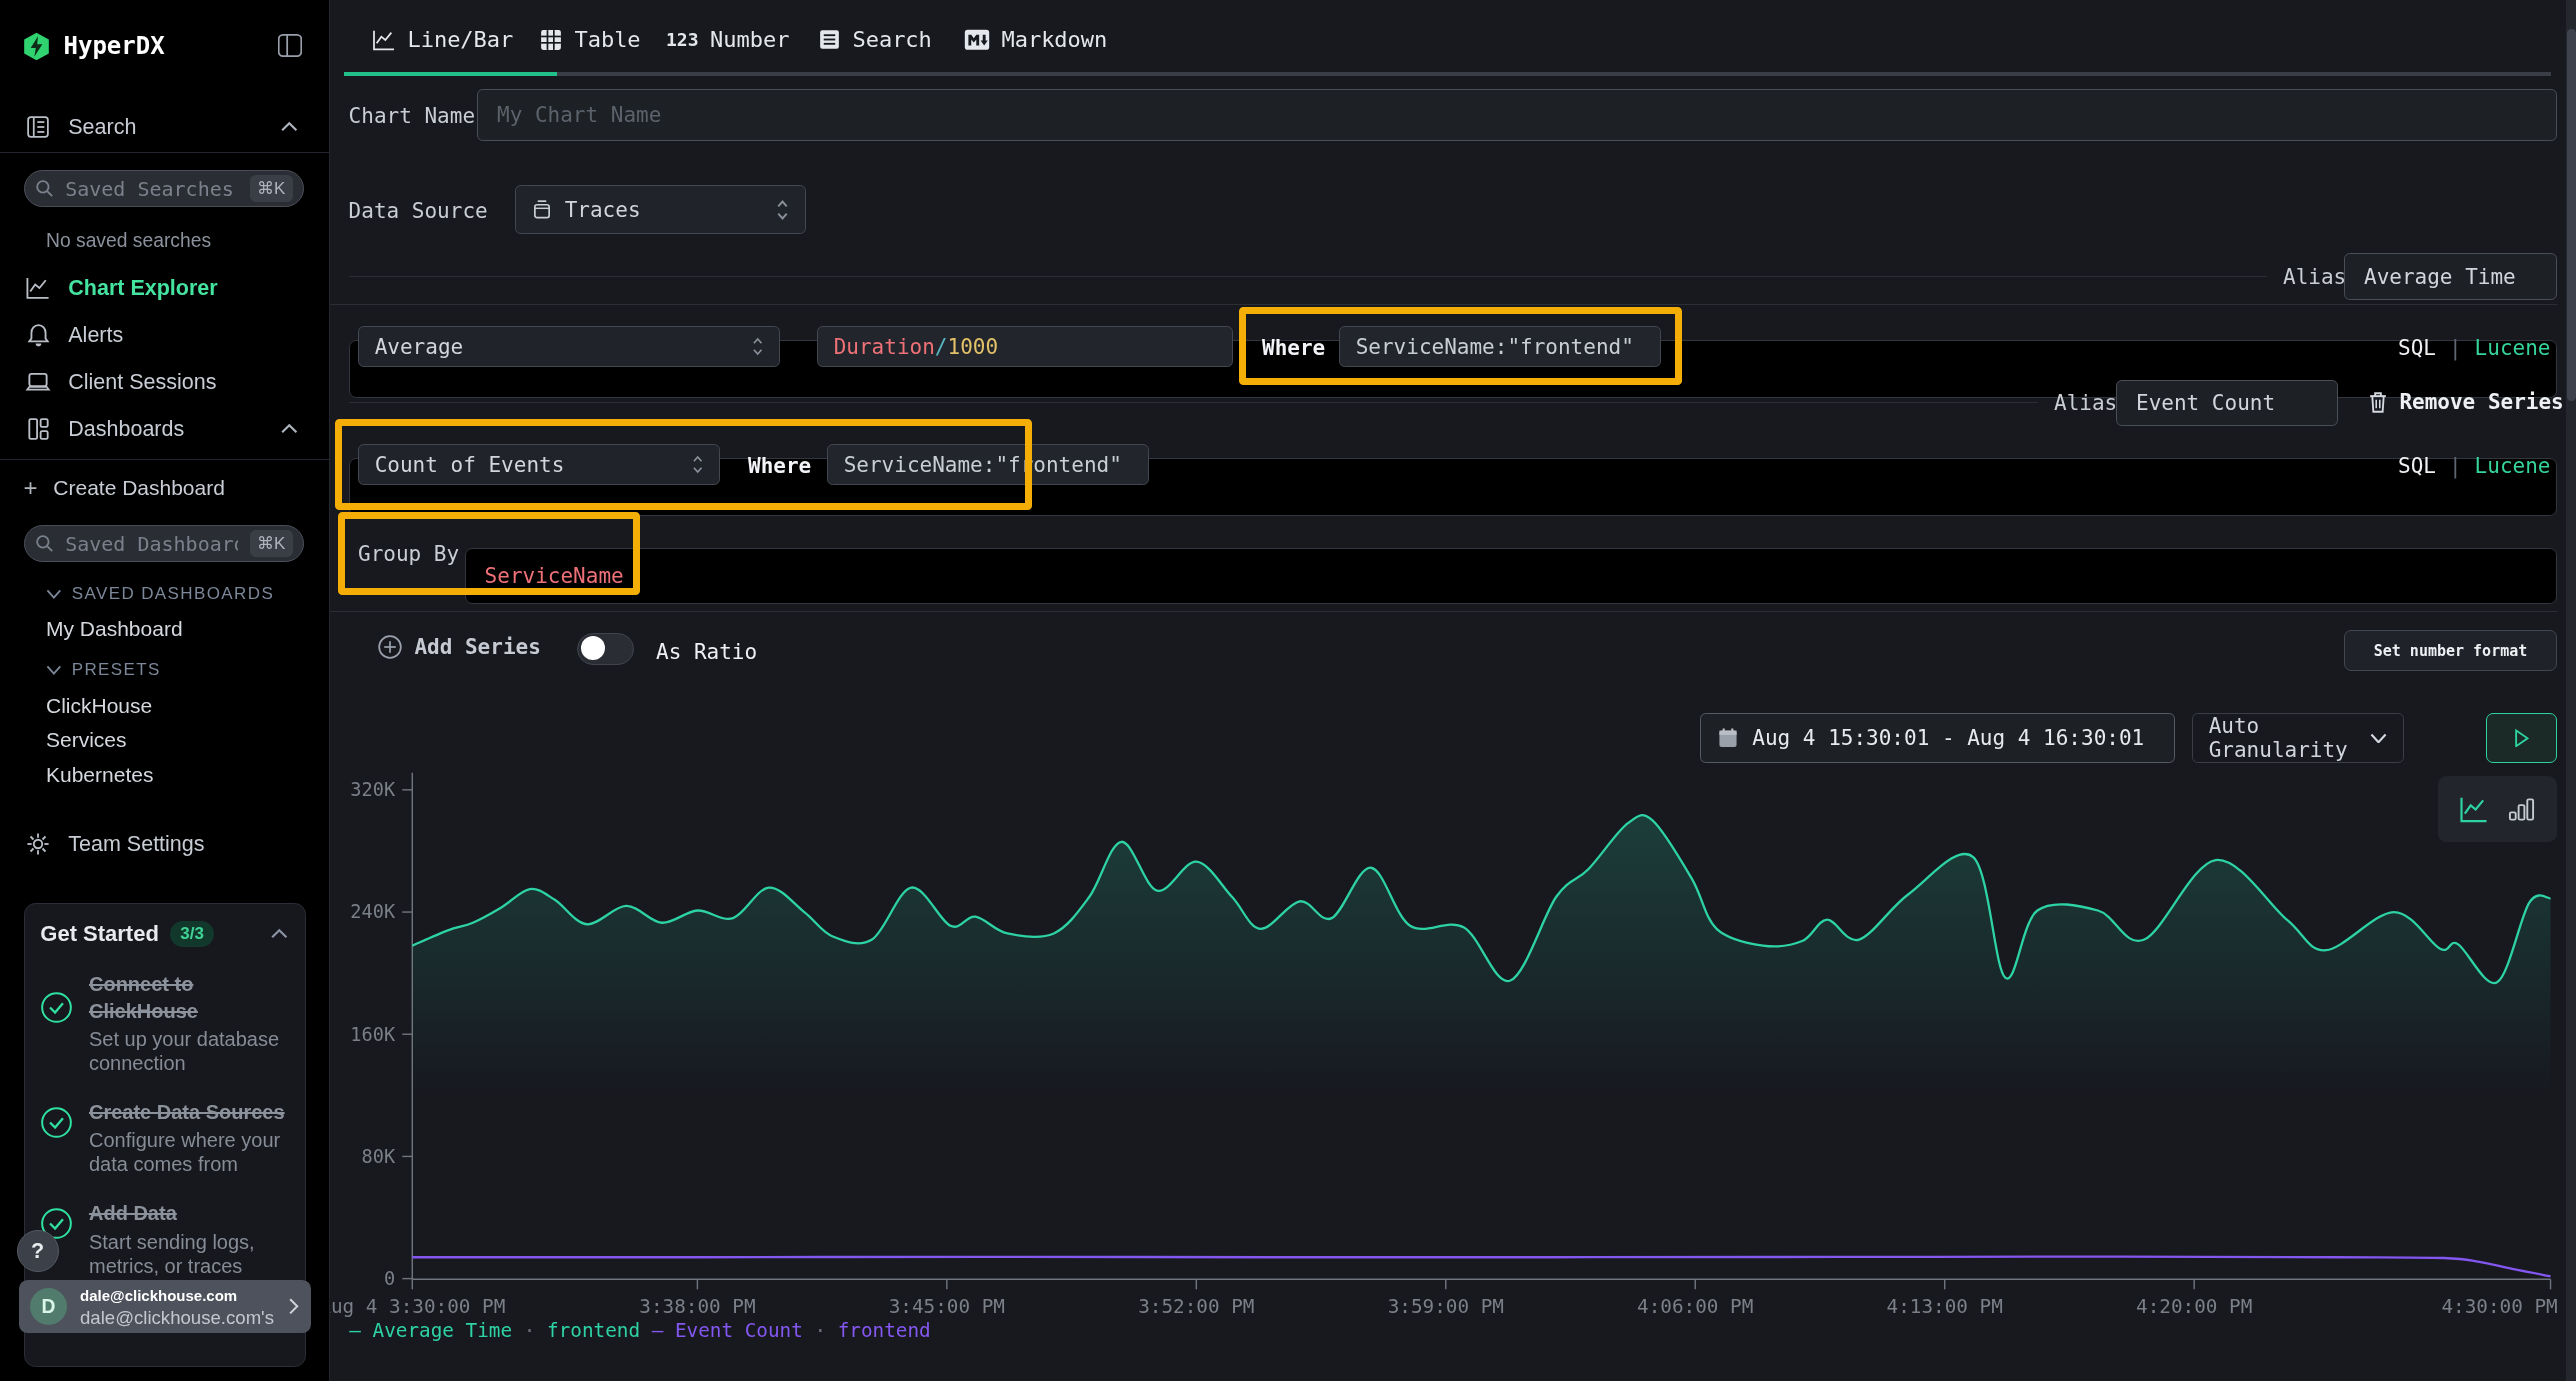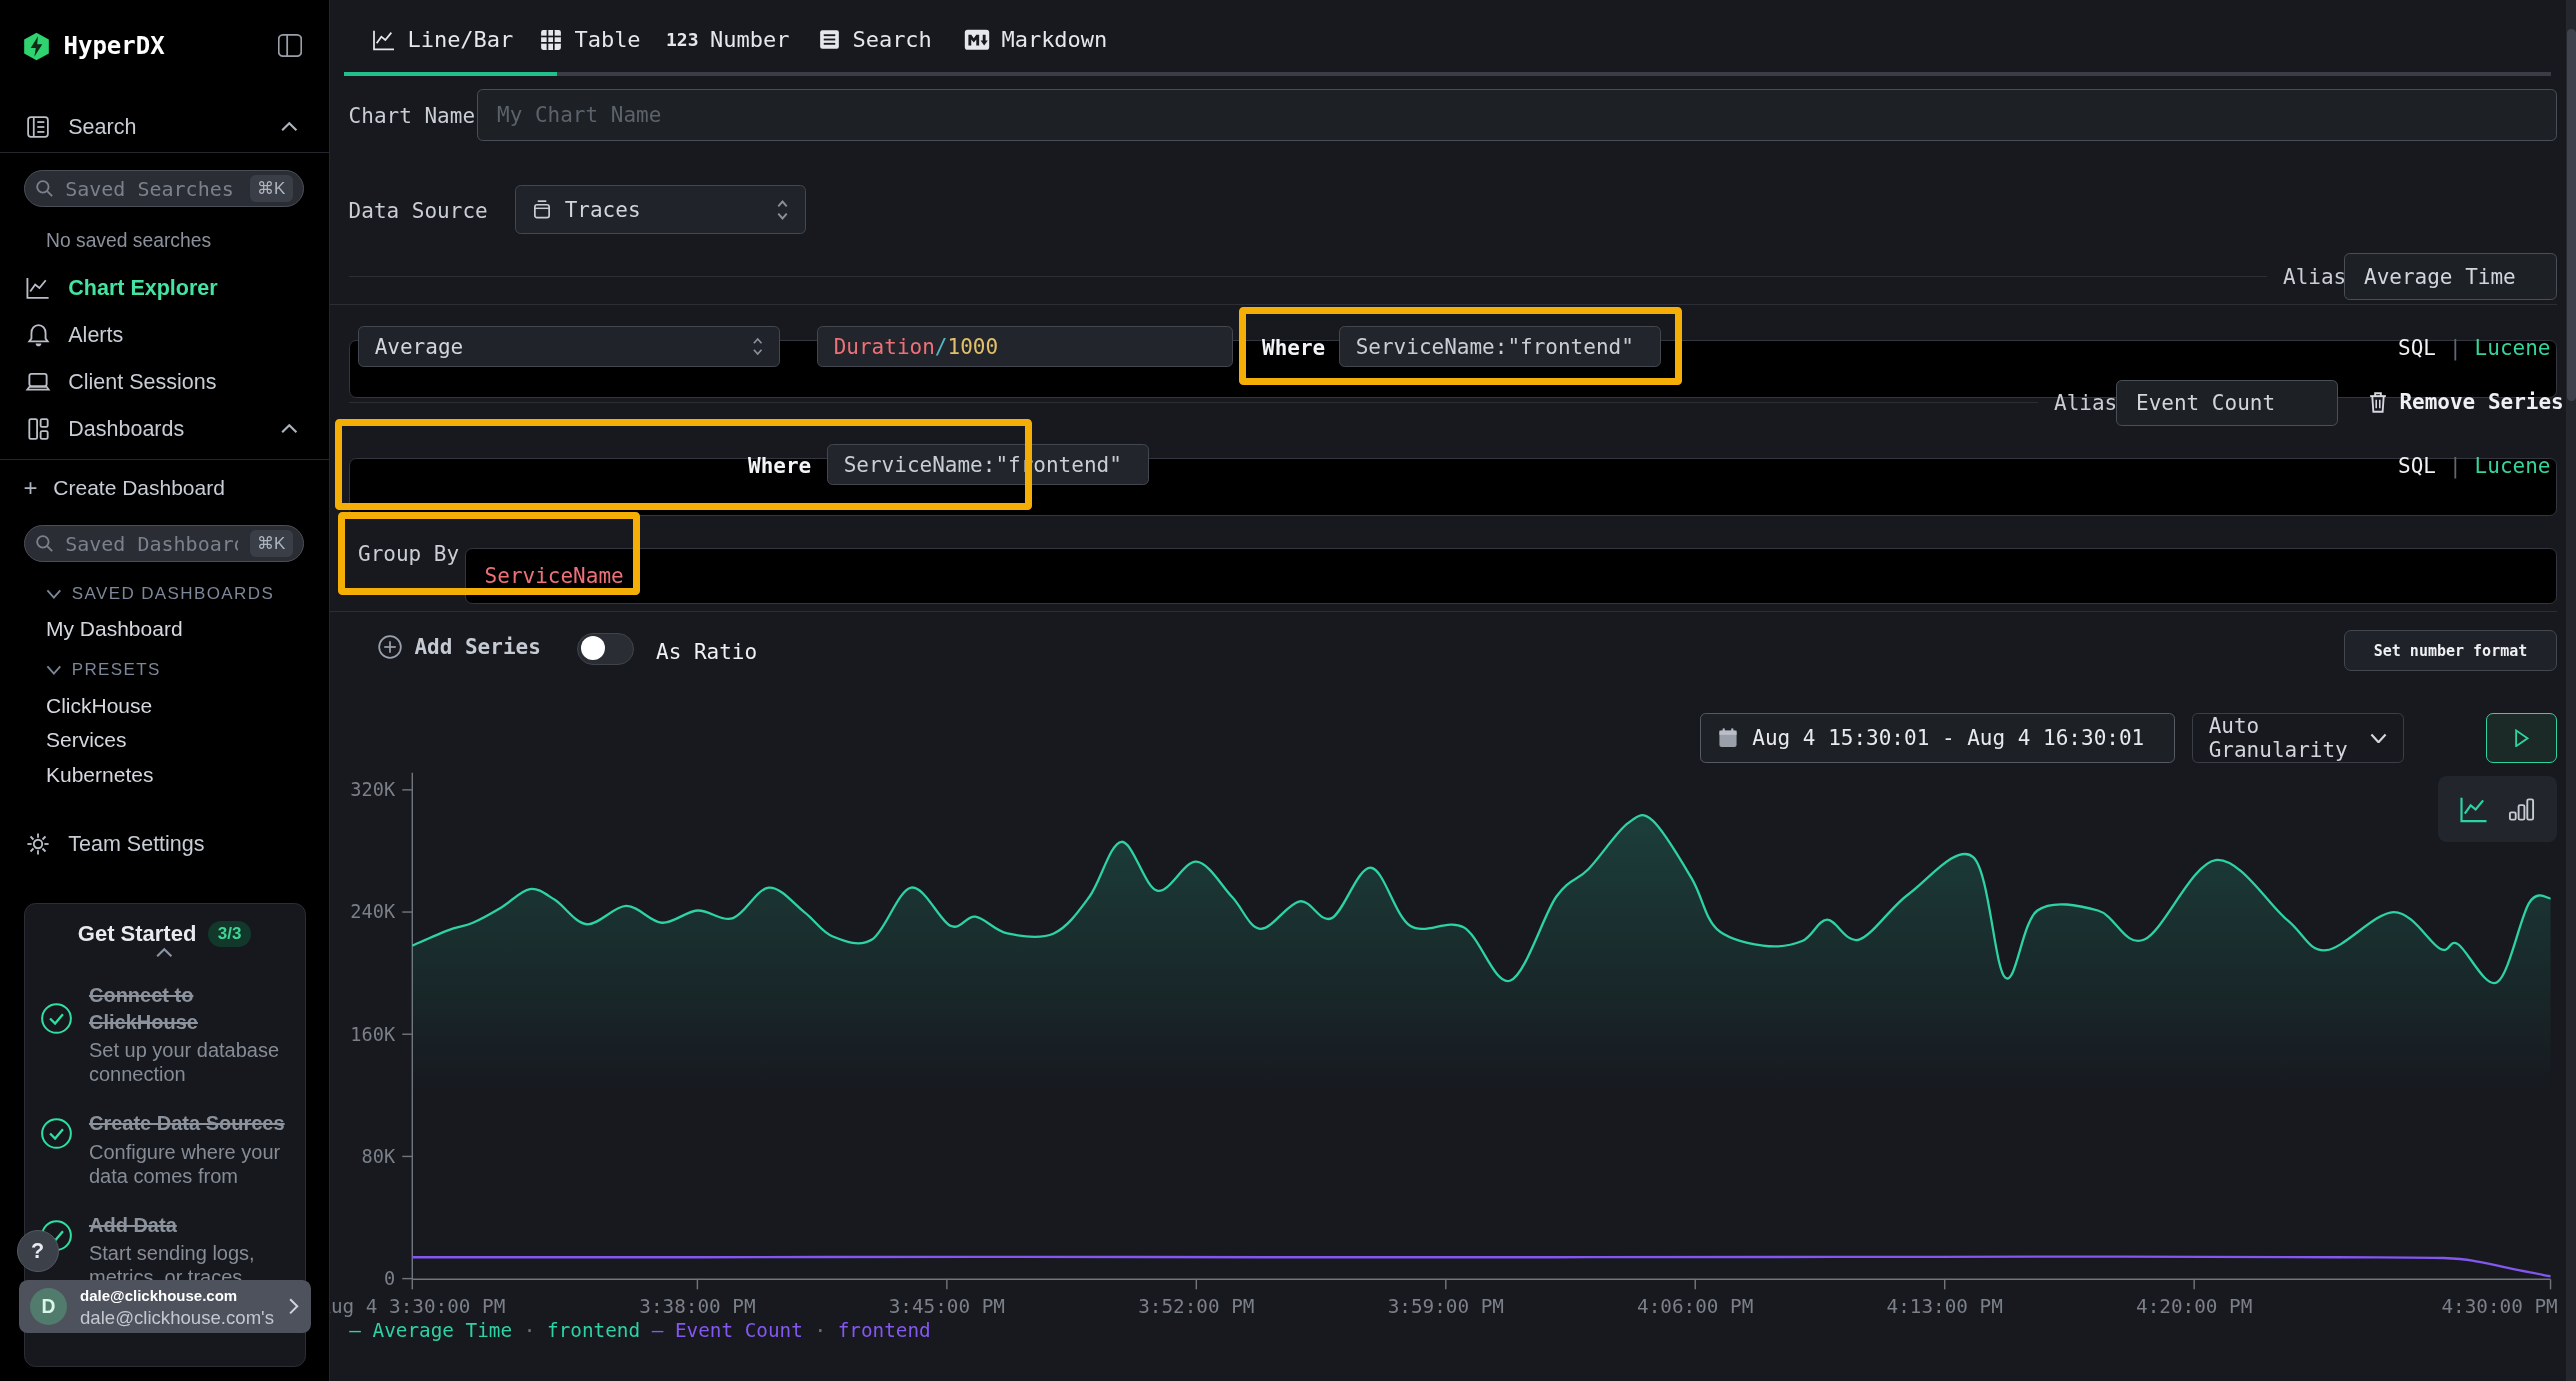--- a/index.html
+++ b/index.html
@@ -224,21 +224,21 @@
               <line x1="23.4" y1="23.4" x2="27.6" y2="27.6"></line>
               <line x1="6.4" y1="27.6" x2="10.6" y2="23.4"></line>
               <line x1="23.4" y1="10.6" x2="27.6" y2="6.4"></line>
             </g>
           </svg>
       </span>
       <span>Team Settings</span>
     </div>
 
     <div class="gs-card">
-      <div class="flex" style="justify-content:flex-end;flex-direction:column;">
+      <div class="flex" style="justify-content:space-between;">
         <div class="flex">
           <span class="gs-title">Get Started</span>
           <span class="gs-badge">3/3</span>
         </div>
         <svg width="18.6" height="11.4" viewBox="0 0 26 16">
             <polyline points="3,13 13,3 23,13" fill="none" stroke="#8b93a5" stroke-width="3"></polyline>
           </svg>
       </div>
 
       <div class="gs-step">
@@ -398,20 +398,27 @@
           <path d="M3 7 L25 7" stroke="#d5d9df" stroke-width="2.6"></path>
           <path d="M10 7 L10 3 L18 3 L18 7" fill="none" stroke="#d5d9df" stroke-width="2.6"></path>
           <path d="M6 7 L7.5 29 L20.5 29 L22 7" fill="none" stroke="#d5d9df" stroke-width="2.6"></path>
           <line x1="11.5" y1="12" x2="11.5" y2="24" stroke="#d5d9df" stroke-width="2.2"></line>
           <line x1="16.5" y1="12" x2="16.5" y2="24" stroke="#d5d9df" stroke-width="2.2"></line>
         </svg>
       <span style="font-size:21px;font-weight:bold;color:#eef0f3;">Remove Series</span>
     </div>
 
     <div class="row-box" style="left:18.6px;top:435px;width:2208px;height:58px;"></div>
+    <div class="select" style="left:28px;top:444px;width:362px;height:41px;">
+      <span class="grow">Count of Events</span>
+      <svg width="11.4" height="23" viewBox="0 0 18 34">
+          <polyline points="3,12 9,5 15,12" fill="none" stroke="#8b919c" stroke-width="2.6"></polyline>
+          <polyline points="3,22 9,29 15,22" fill="none" stroke="#8b919c" stroke-width="2.6"></polyline>
+        </svg>
+    </div>
     <div class="bold-lbl" style="left:418px;top:454px;">Where</div>
     <div class="inner-input" style="left:497px;top:444px;width:322px;height:41px;">
       <span>ServiceName:"frontend"</span>
     </div>
     <div class="sql-lucene" style="left:2068px;top:454px;">
       <span style="color:#eef0f3;">SQL</span>
       <span style="color:#5f6672;">|</span>
       <span style="color:#35d49a;">Lucene</span>
     </div>
 

